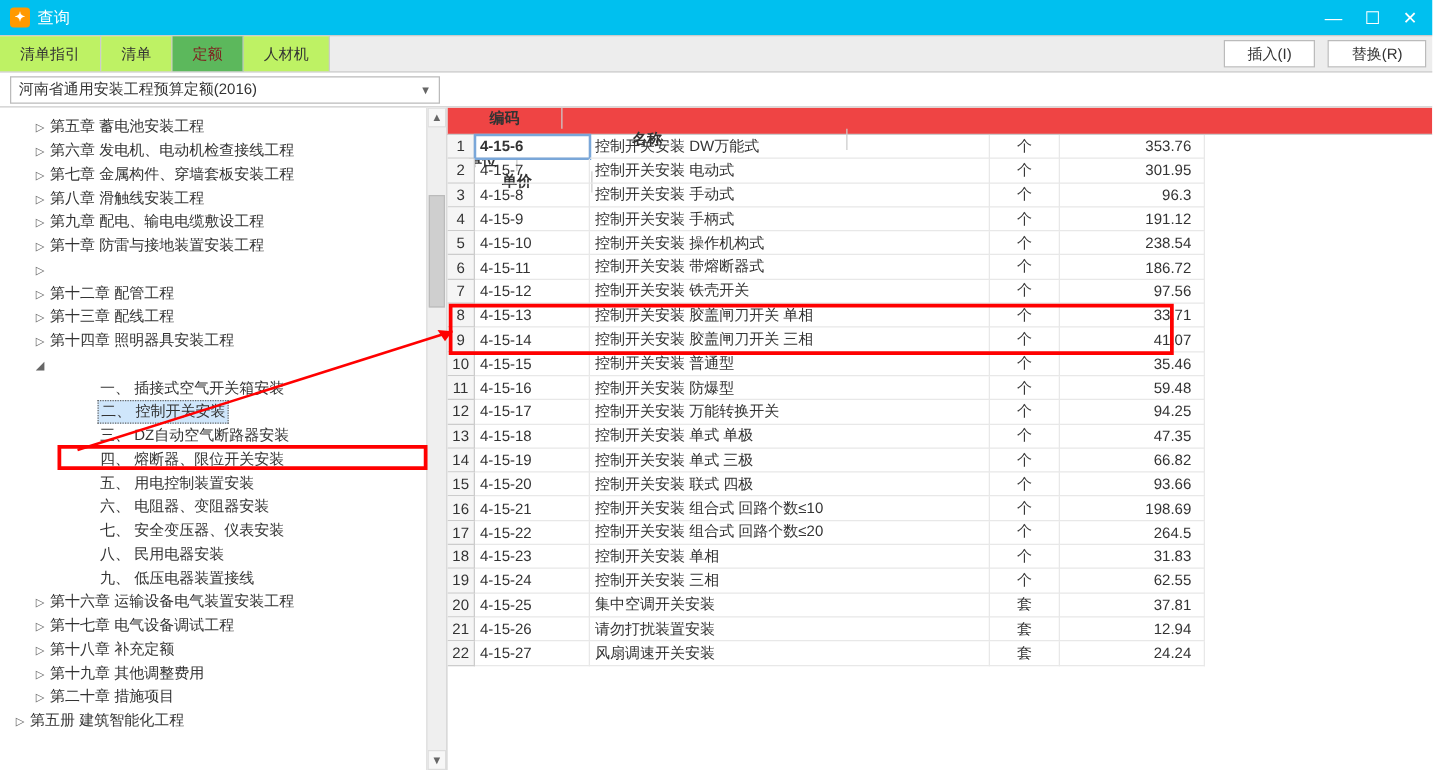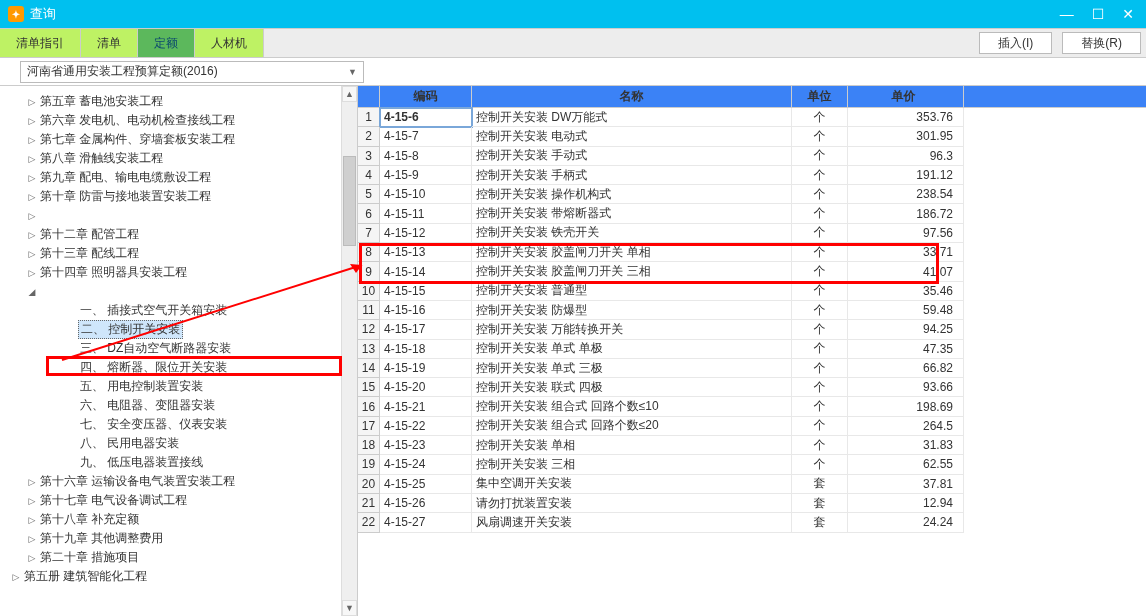--- a/index.html
+++ b/index.html
@@ -5,41 +5,41 @@
 * { box-sizing: border-box; margin: 0; padding: 0; }
 body { font-family: "Microsoft YaHei", SimSun, sans-serif; font-size: 12px; color: #333; background: #fff; width: 1146px; height: 616px; overflow: hidden; position: relative; }
 .window { width: 1146px; height: 616px; display: flex; flex-direction: column; }
 .titlebar { height: 28px; background: #00c0ef; display: flex; align-items: center; padding: 0 8px; color: #fff; }
 .titlebar .app-icon { width: 16px; height: 16px; background: #ff9900; border-radius: 3px; margin-right: 6px; display: flex; align-items: center; justify-content: center; font-size: 10px; font-weight: bold; }
 .titlebar .title { flex: 1; font-size: 13px; }
 .titlebar .win-controls { display: flex; gap: 10px; }
 .titlebar .win-controls span { cursor: pointer; font-size: 14px; padding: 0 4px; }
 .tabbar { height: 30px; background: #ededed; border-top: 1px solid #ccc; border-bottom: 1px solid #ccc; display: flex; align-items: stretch; }
 .tabbar .tab { padding: 0 16px; display: flex; align-items: center; border-right: 1px solid #ccc; background: #bef264; cursor: pointer; }
-.tabbar .tab.active { background: #5cb85c; color: #0c4a6e; }
+.tabbar .tab.active { background: #5cb85c; color: #7f1d1d; }
 .tabbar .spacer { flex: 1; }
 .tabbar .btn { margin: 3px 5px; padding: 2px 18px; background: #fff; border: 1px solid #bbb; cursor: pointer; display: flex; align-items: center; }
-.breadcrumb { height: 28px; border-bottom: 1px solid #ccc; display: flex; align-items: center; padding: 0 20px; }
+.breadcrumb { height: 28px; border-bottom: 1px solid #ccc; display: flex; align-items: center; padding: 0 8px; }
 .breadcrumb .sel { flex: 0 0 344px; height: 22px; border: 1px solid #bbb; background: #fff; display: flex; align-items: center; padding: 0 6px; justify-content: space-between; }
 .breadcrumb .sel .caret { font-size: 9px; color: #666; }
 .content { flex: 1; display: flex; overflow: hidden; }
 .sidebar { width: 358px; border-right: 1px solid #ccc; padding: 6px 0 0 2px; overflow: hidden; position: relative; }
 .tree { padding-left: 4px; }
 .tree-row { display: flex; align-items: center; height: 19px; white-space: nowrap; }
 .tree-row .expander { width: 12px; text-align: center; font-size: 9px; color: #666; cursor: pointer; }
 .tree-row .label { padding-left: 2px; }
 .tree-row.selected .label { background: #cfe6fb; border: 1px dotted #666; padding: 0 2px; }
 .tree .l0 { padding-left: 4px; }
 .tree .l1 { padding-left: 20px; }
 .tree .l2 { padding-left: 60px; }
 .sidebar-scroll { position: absolute; top: 0; right: 0; width: 16px; height: 100%; background: #efefef; border-left: 1px solid #ddd; }
 .sidebar-scroll .up, .sidebar-scroll .down { height: 16px; display: flex; align-items: center; justify-content: center; font-size: 9px; color: #666; background: #f7f7f7; border: 1px solid #ddd; }
 .sidebar-scroll .thumb { position: absolute; top: 70px; left: 1px; right: 1px; height: 90px; background: #cfcfcf; border: 1px solid #bbb; }
 .main { flex: 1; overflow: hidden; position: relative; }
-.grid-head { display: flex; height: 22px; background: #3b82f6; border-bottom: 1px solid #ccc; }
+.grid-head { display: flex; height: 22px; background: #ef4444; border-bottom: 1px solid #ccc; flex-direction: column; }
 .grid-head .cell { border-right: 1px solid #ccc; display: flex; align-items: center; justify-content: center; font-weight: bold; }
 .col-idx { width: 22px; }
 .col-code { width: 92px; }
 .col-name { width: 320px; }
 .col-unit { width: 56px; }
 .col-price { width: 116px; justify-content: flex-end; padding-right: 4px; }
 .grid-body { }
 .grid-row { display: flex; height: 19.3px; }
 .grid-row .cell { border-right: 1px solid #e8e8e8; border-bottom: 1px solid #e8e8e8; display: flex; align-items: center; padding: 0 4px; overflow: hidden; }
 .grid-row .col-idx { background: #f5f5f5; justify-content: center; border-right: 1px solid #ccc; border-bottom: 1px solid #ccc; }

